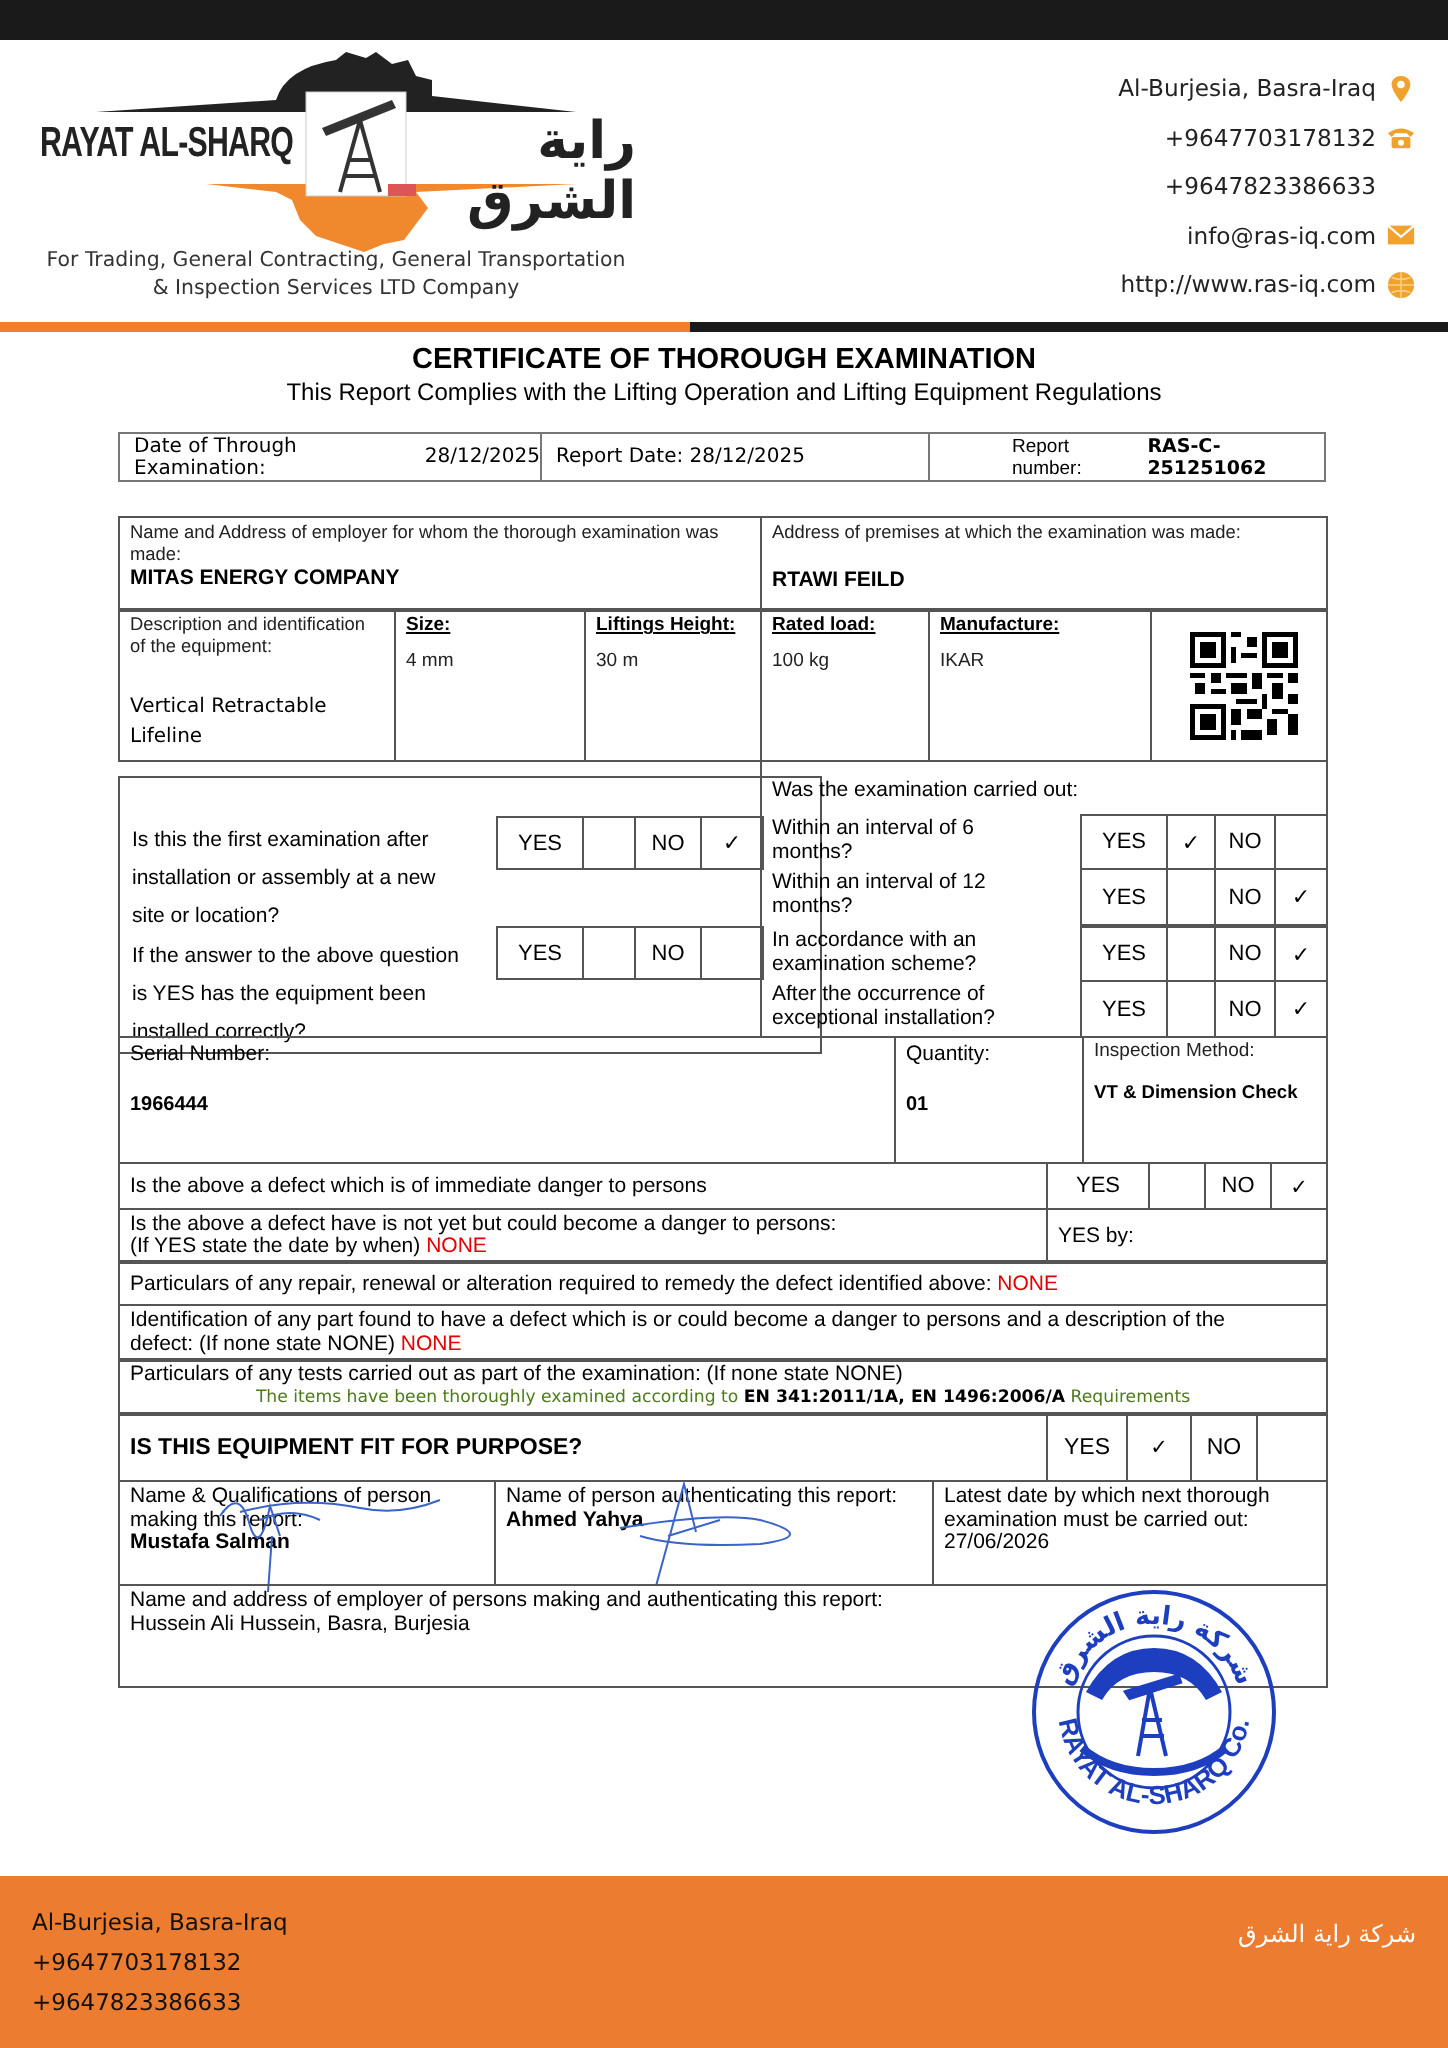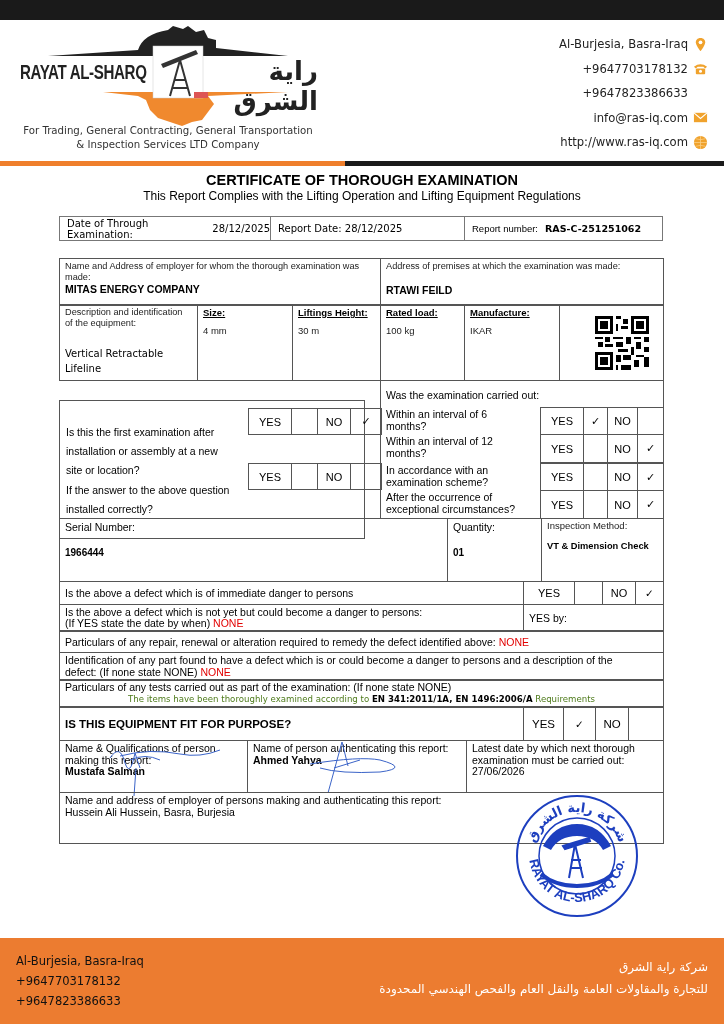--- a/index.html
+++ b/index.html
@@ -21,21 +21,21 @@
 
   .rule { position: absolute; top: 161px; height: 5px; }
   .rule.orange { left: 0; width: 345px; background: #ef7f2c; }
   .rule.black { left: 345px; width: 379px; background: #1a1a1a; }
 
   .title { position: absolute; left: 0; top: 172px; width: 724px; text-align: center; font-weight: bold; font-size: 14.5px; }
   .subtitle { position: absolute; left: 0; top: 189px; width: 724px; text-align: center; font-size: 12px; }
 
   .inforow { position: absolute; left: 59px; top: 216px; width: 604px; height: 25px; border: 1px solid #777; display: flex; font-family: "DejaVu Sans", sans-serif; font-size: 10px; }
   .inforow > div { border-right: 1px solid #777; display: flex; align-items: center; padding-left: 7px; }
-  .inforow > div:last-child { border-right: none; }
+  .inforow > div:last-child { border-right: none; margin-left: 34px; }
   .inforow .lbl-sm { font-family: "Liberation Sans", sans-serif; font-size: 9.5px; }
   .inforow .val-b { font-weight: bold; margin-left: 7px; font-size: 9.5px; }
 
   table.form { position: absolute; left: 59px; border-collapse: collapse; font-size: 10.5px; }
   table.form td { border: 1px solid #555; vertical-align: top; padding: 2px 5px; }
   .small { font-size: 9.2px; color: #222; line-height: 10.5px; }
   .bold { font-weight: bold; }
   .u { text-decoration: underline; font-weight: bold; font-size: 9.5px; }
   .red { color: #e20000; }
   .green { color: #4d7a1a; font-family: "DejaVu Sans", sans-serif; font-size: 8.6px; }
@@ -167,21 +167,21 @@
       <div class="small" style="margin-top:8px; font-size:9.5px">4 mm</div>
     </td>
     <td style="width:88px">
       <div class="u">Liftings Height:</div>
       <div class="small" style="margin-top:8px; font-size:9.5px">30 m</div>
     </td>
     <td style="width:84px">
       <div class="u">Rated load:</div>
       <div class="small" style="margin-top:8px; font-size:9.5px">100 kg</div>
     </td>
-    <td style="width:95px">
+    <td style="width:111px">
       <div class="u">Manufacture:</div>
       <div class="small" style="margin-top:8px; font-size:9.5px">IKAR</div>
     </td>
     <td></td>
   </tr>
 </tbody>
   </table>
 
 <svg class="qr" viewBox="0 0 21 21" shape-rendering="crispEdges">
   <rect width="21" height="21" fill="#fff"></rect>
@@ -215,28 +215,29 @@
       <rect x="8" y="15" width="2" height="3"></rect>
       <rect x="11" y="15" width="3" height="2"></rect>
       <rect x="16" y="15" width="3" height="1"></rect>
     <rect x="15" y="17" width="2" height="3"></rect>
       <rect x="19" y="16" width="2" height="4"></rect>
       <rect x="10" y="19" width="4" height="2"></rect>
       <rect x="8" y="19" width="1" height="2"></rect>
   </g>
 </svg>
 
-<div class="block" style="left:59px; top:400px; width:306px; height:139px;padding-left:24px;">
+<div class="block" style="left:59px; top:388px; width:352px; height:139px;padding-left:24px;">
   <div class="abs" style="left:6px; top:22px; font-size:10.5px; line-height:19px;">
     <div>Is this the first examination after</div>
     <div>installation or assembly at a new</div>
     <div>site or location?</div>
   </div>
   <div class="abs" style="left:6px; top:80px; font-size:10.5px; line-height:19px;">
     <div>If the answer to the above question</div>
+    <div>is YES has the equipment been</div>
     <div>installed correctly?</div>
   </div>
 </div>
 <table class="yn" style="left:248px; top:408px; width:134px; height:27px;">
   <tbody>
       <tr>
     <td style="width:43px">YES</td>
     <td style="width:26px"></td>
     <td style="width:33px">NO</td>
     <td>✓</td>
@@ -295,21 +296,21 @@
         <tr>
           <td style="width:43px">YES</td>
           <td style="width:24px"></td>
           <td style="width:30px">NO</td>
           <td>✓</td>
         </tr>
       </tbody>
     </table>
     <div class="abs" style="left: 386px; top: 491px; font-size: 10.5px; line-height: 12px;">
       <div>After the occurrence of</div>
-      <div>exceptional circumstances?</div>
+      <div>exceptional installation?</div>
     </div>
     <table class="yn" style="left: 540px; top: 490px; width: 124px; height: 29px;">
       <tbody>
         <tr>
           <td style="width:43px">YES</td>
           <td style="width:24px"></td>
           <td style="width:30px">NO</td>
           <td>✓</td>
         </tr>
       </tbody>
@@ -344,21 +345,21 @@
     <td style="width:33px; text-align:center; vertical-align:middle; font-size:11px">NO</td>
     <td style="text-align:center; vertical-align:middle">✓</td>
   </tr>
 </tbody>
   </table>
 
 <table class="form" style="top:604px; width:605px;">
   <tbody>
       <tr style="height:26px">
     <td style="width:464px; line-height:11px; padding-top:2px">
-      <div>Is the above a defect which is not yet but could become a danger to persons:</div>
+      <div>Is the above a defect have is not yet but could become a danger to persons:</div>
       <div><span>(If YES state the date by when)</span> <span class="red">NONE</span></div>
     </td>
     <td style="vertical-align:middle"><span>YES by:</span></td>
   </tr>
 </tbody>
   </table>
 
 <table class="form" style="top:630px; width:605px;">
   <tbody>
       <tr style="height:22px">
@@ -464,15 +465,14 @@
 </svg>
 
 <div class="footer">
   <div class="foot-left">
     <div>Al-Burjesia, Basra-Iraq</div>
     <div>+9647703178132</div>
     <div>+9647823386633</div>
   </div>
   <div class="foot-right">
     <div>شركة راية الشرق</div>
-    <div>للتجارة والمقاولات العامة والنقل العام والفحص الهندسي المحدودة</div>
   </div>
 </div>
 
 </body></html>

